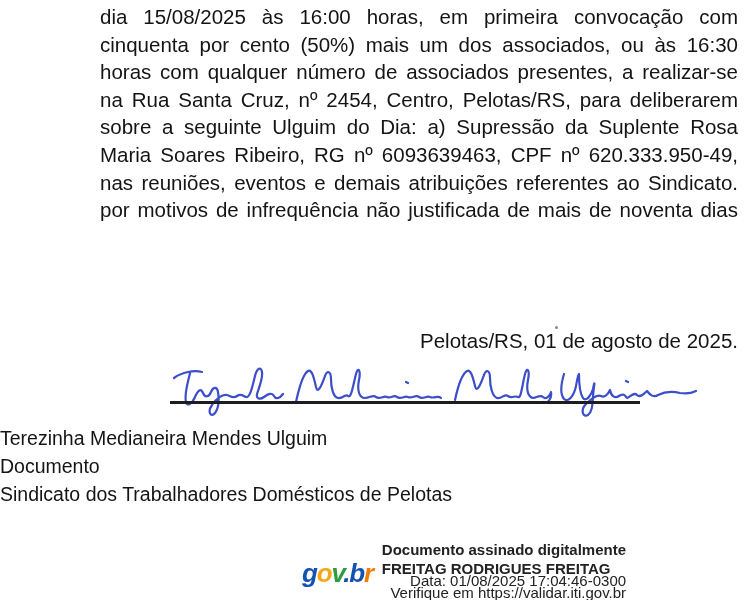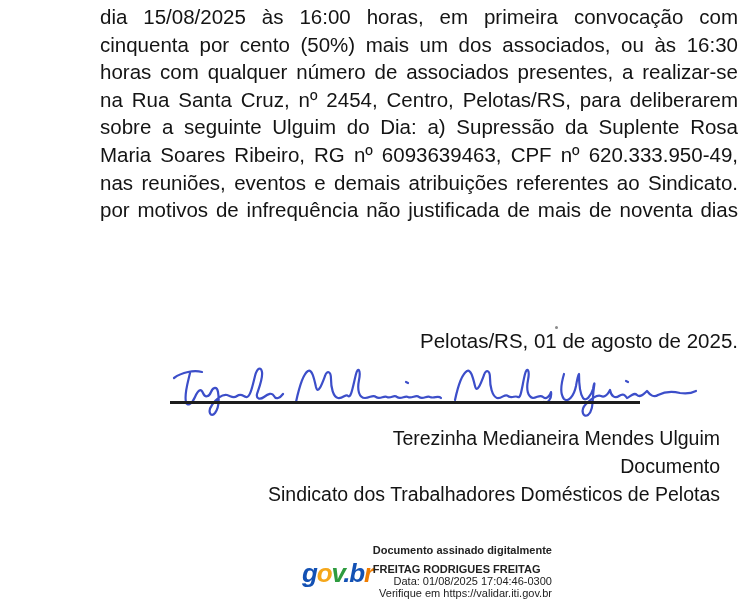--- a/index.html
+++ b/index.html
@@ -58,21 +58,21 @@
     position: absolute;
     left: 170px; top: 401px;
     width: 470px; height: 3px;
     background: #1d1d1d;
   }
   
   .name-block {
     position: absolute;
     left: 0px; top: 424px;
     width: 720px;
-    text-align: right;
+    text-align: left;
     font-size: 19.5px;
     line-height: 28px;
     color: #141414;
   }
   
   .stamp {
     position: absolute;
     left: 302px; top: 544px;
     display: flex;
     align-items: flex-start;
@@ -80,21 +80,22 @@
   .stamp-logo {
     font-size: 26px;
     font-weight: 800;
     letter-spacing: -1.2px;
     line-height: 26px;
     margin-top: 16px;
     font-family: "Liberation Sans", sans-serif;
     font-style: italic;
   }
   .stamp-texts {
-    font-size: 11px;
+    margin-left: 9px;
+    font-size: 15px;
     line-height: 12px;
     color: #222222;
   }
   .stamp-texts .t-header {
     font-weight: bold;
     margin-bottom: 7px;
   }
   .stamp-texts .t-signer { font-weight: bold; }
   .stamp-texts .t-date, .stamp-texts .t-verify { font-weight: normal; text-align: right; }
 </style>

